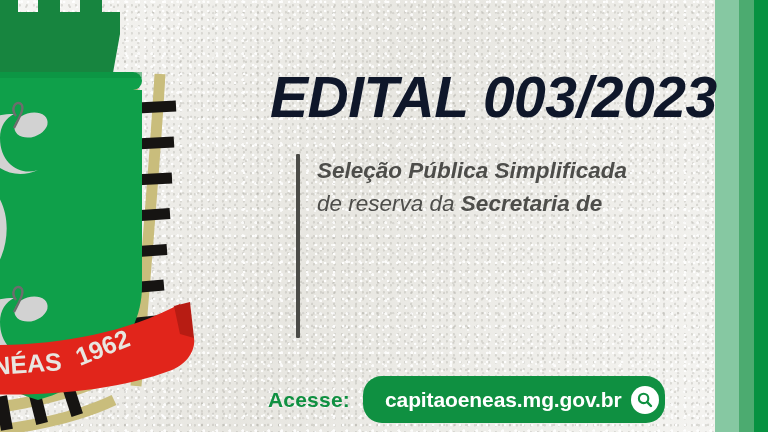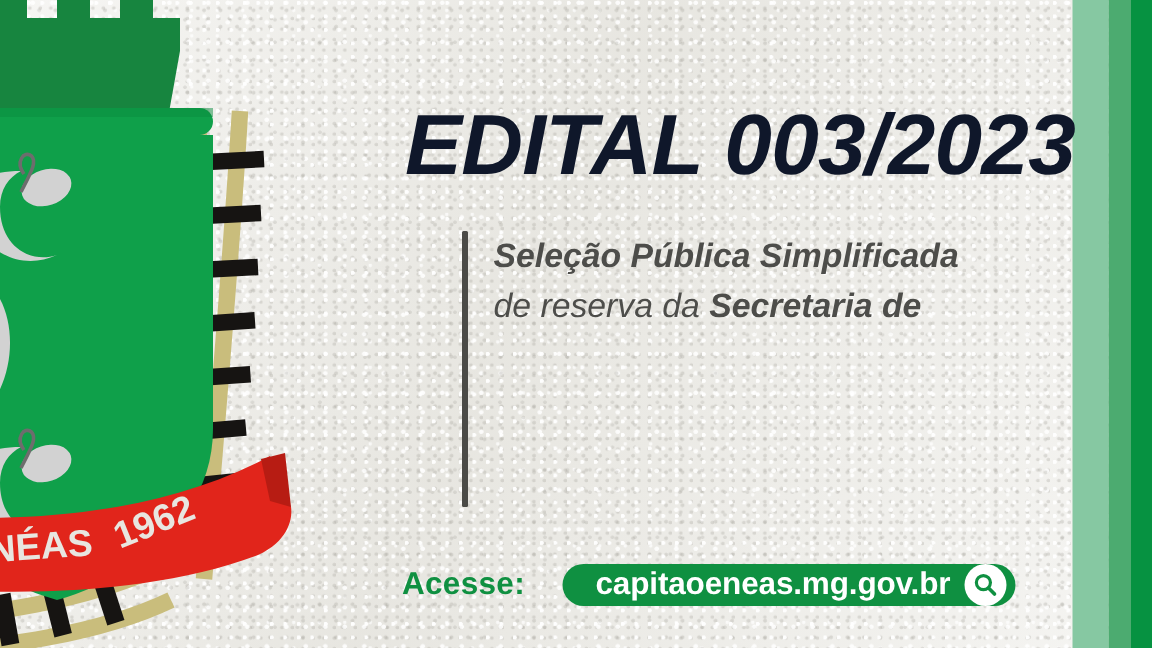--- a/index.html
+++ b/index.html
@@ -39,39 +39,39 @@
 
   
   .title{
     position:absolute;left:270px;top:64px;
     font-size:57px;font-weight:bold;font-style:italic;
     letter-spacing:-0.5px;
     color:#0f172a;
     white-space:nowrap;
   }
   
-  .body-block{position:absolute;left:276px;top:154px;width:418px;display:flex;padding-left:32px;}
+  .body-block{position:absolute;left:264px;top:154px;width:418px;display:flex;padding-left:32px;}
   .accent-bar{width:4px;background:#4b4b47;border-radius:1px;flex:none;height:184px;}
   .body-text{
     margin-left:17px;
     font-size:22.5px;line-height:33px;
     font-style:italic;color:#4d4d4a;
     text-align:justify;
     width:400px;
   }
   .body-text b{font-weight:bold;}
   .body-text .ln{display:block;}
   .just{display:flex;justify-content:space-between;font-style:italic;}
   
   .access-row{position:absolute;left:268px;top:376px;display:flex;align-items:center;}
   .access-label{
-    font-size:21px;font-weight:bold;color:#0f9041;margin-right:25px;letter-spacing:.2px;
+    font-size:21px;font-weight:bold;color:#0f9041;margin-right:13px;letter-spacing:.2px;
   }
   .url-pill{
-    height:28px;border-radius:19px;background:#0f9041;
+    height:47px;border-radius:19px;background:#0f9041;
     display:flex;align-items:center;padding:0 6px 0 22px;
   }
   .url-text{
     color:#ffffff;font-size:21px;font-weight:bold;letter-spacing:-0.1px;white-space:nowrap;
   }
   .search-badge{
     width:28px;height:28px;border-radius:50%;background:#ffffff;
     margin-left:9px;display:flex;align-items:center;justify-content:center;flex:none;
   }
 </style>

